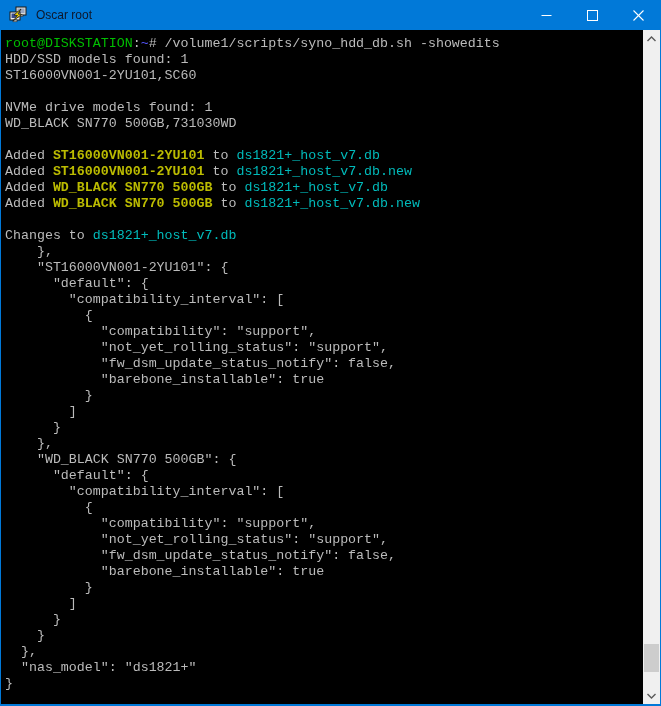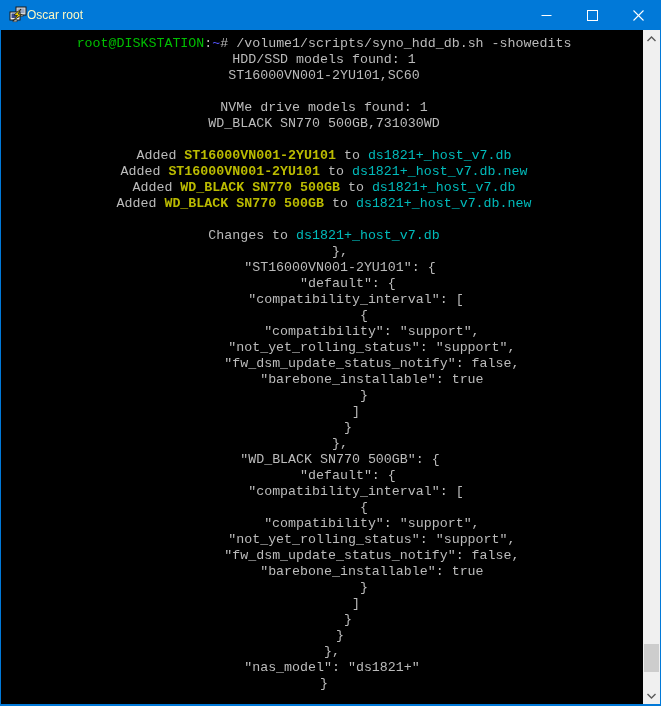--- a/index.html
+++ b/index.html
@@ -12,21 +12,21 @@
   }
   
   .titlebar {
     height:30px; flex:0 0 30px;
     background:var(--titlebar, #0179d8);
     display:flex; align-items:center;
     user-select:none;
   }
   .app-icon { width:18px; height:18px; margin-left:9px; display:flex; }
   .title {
-    color:#fef9c3; font-size:12px; flex:1;
+    color:#0f172a; font-size:12px; margin-left:9px; flex:1;
     white-space:nowrap; overflow:hidden;
   }
   .controls { display:flex; height:30px; }
   .ctl-btn {
     width:46px; height:30px;
     display:flex; align-items:center; justify-content:center;
     cursor:default;
   }
   .ctl-btn svg { display:block; }
   
@@ -38,21 +38,20 @@
     box-sizing:border-box;
     background:#000;
   }
   .terminal {
     flex:1; min-width:0; overflow:hidden;
     padding:6px 0 0 4px;
     font-family:"Liberation Mono","DejaVu Sans Mono",monospace;
     font-size:13.3px; line-height:16px;
     white-space:pre;
     cursor:text;
-    text-align:center;
   }
   .term-line { height:16px; }
   .c-default { color:var(--c-default,#bbbbbb); }
   .c-green   { color:var(--c-green,#00be00); }
   .c-blue    { color:var(--c-blue,#5555ff); }
   .c-yellow  { color:var(--c-yellow,#bbbb00);font-weight:bold; }
   .c-cyan    { color:var(--c-cyan,#00bbbb); }
   
   .scrollbar {
     flex:0 0 17px; width:17px;

